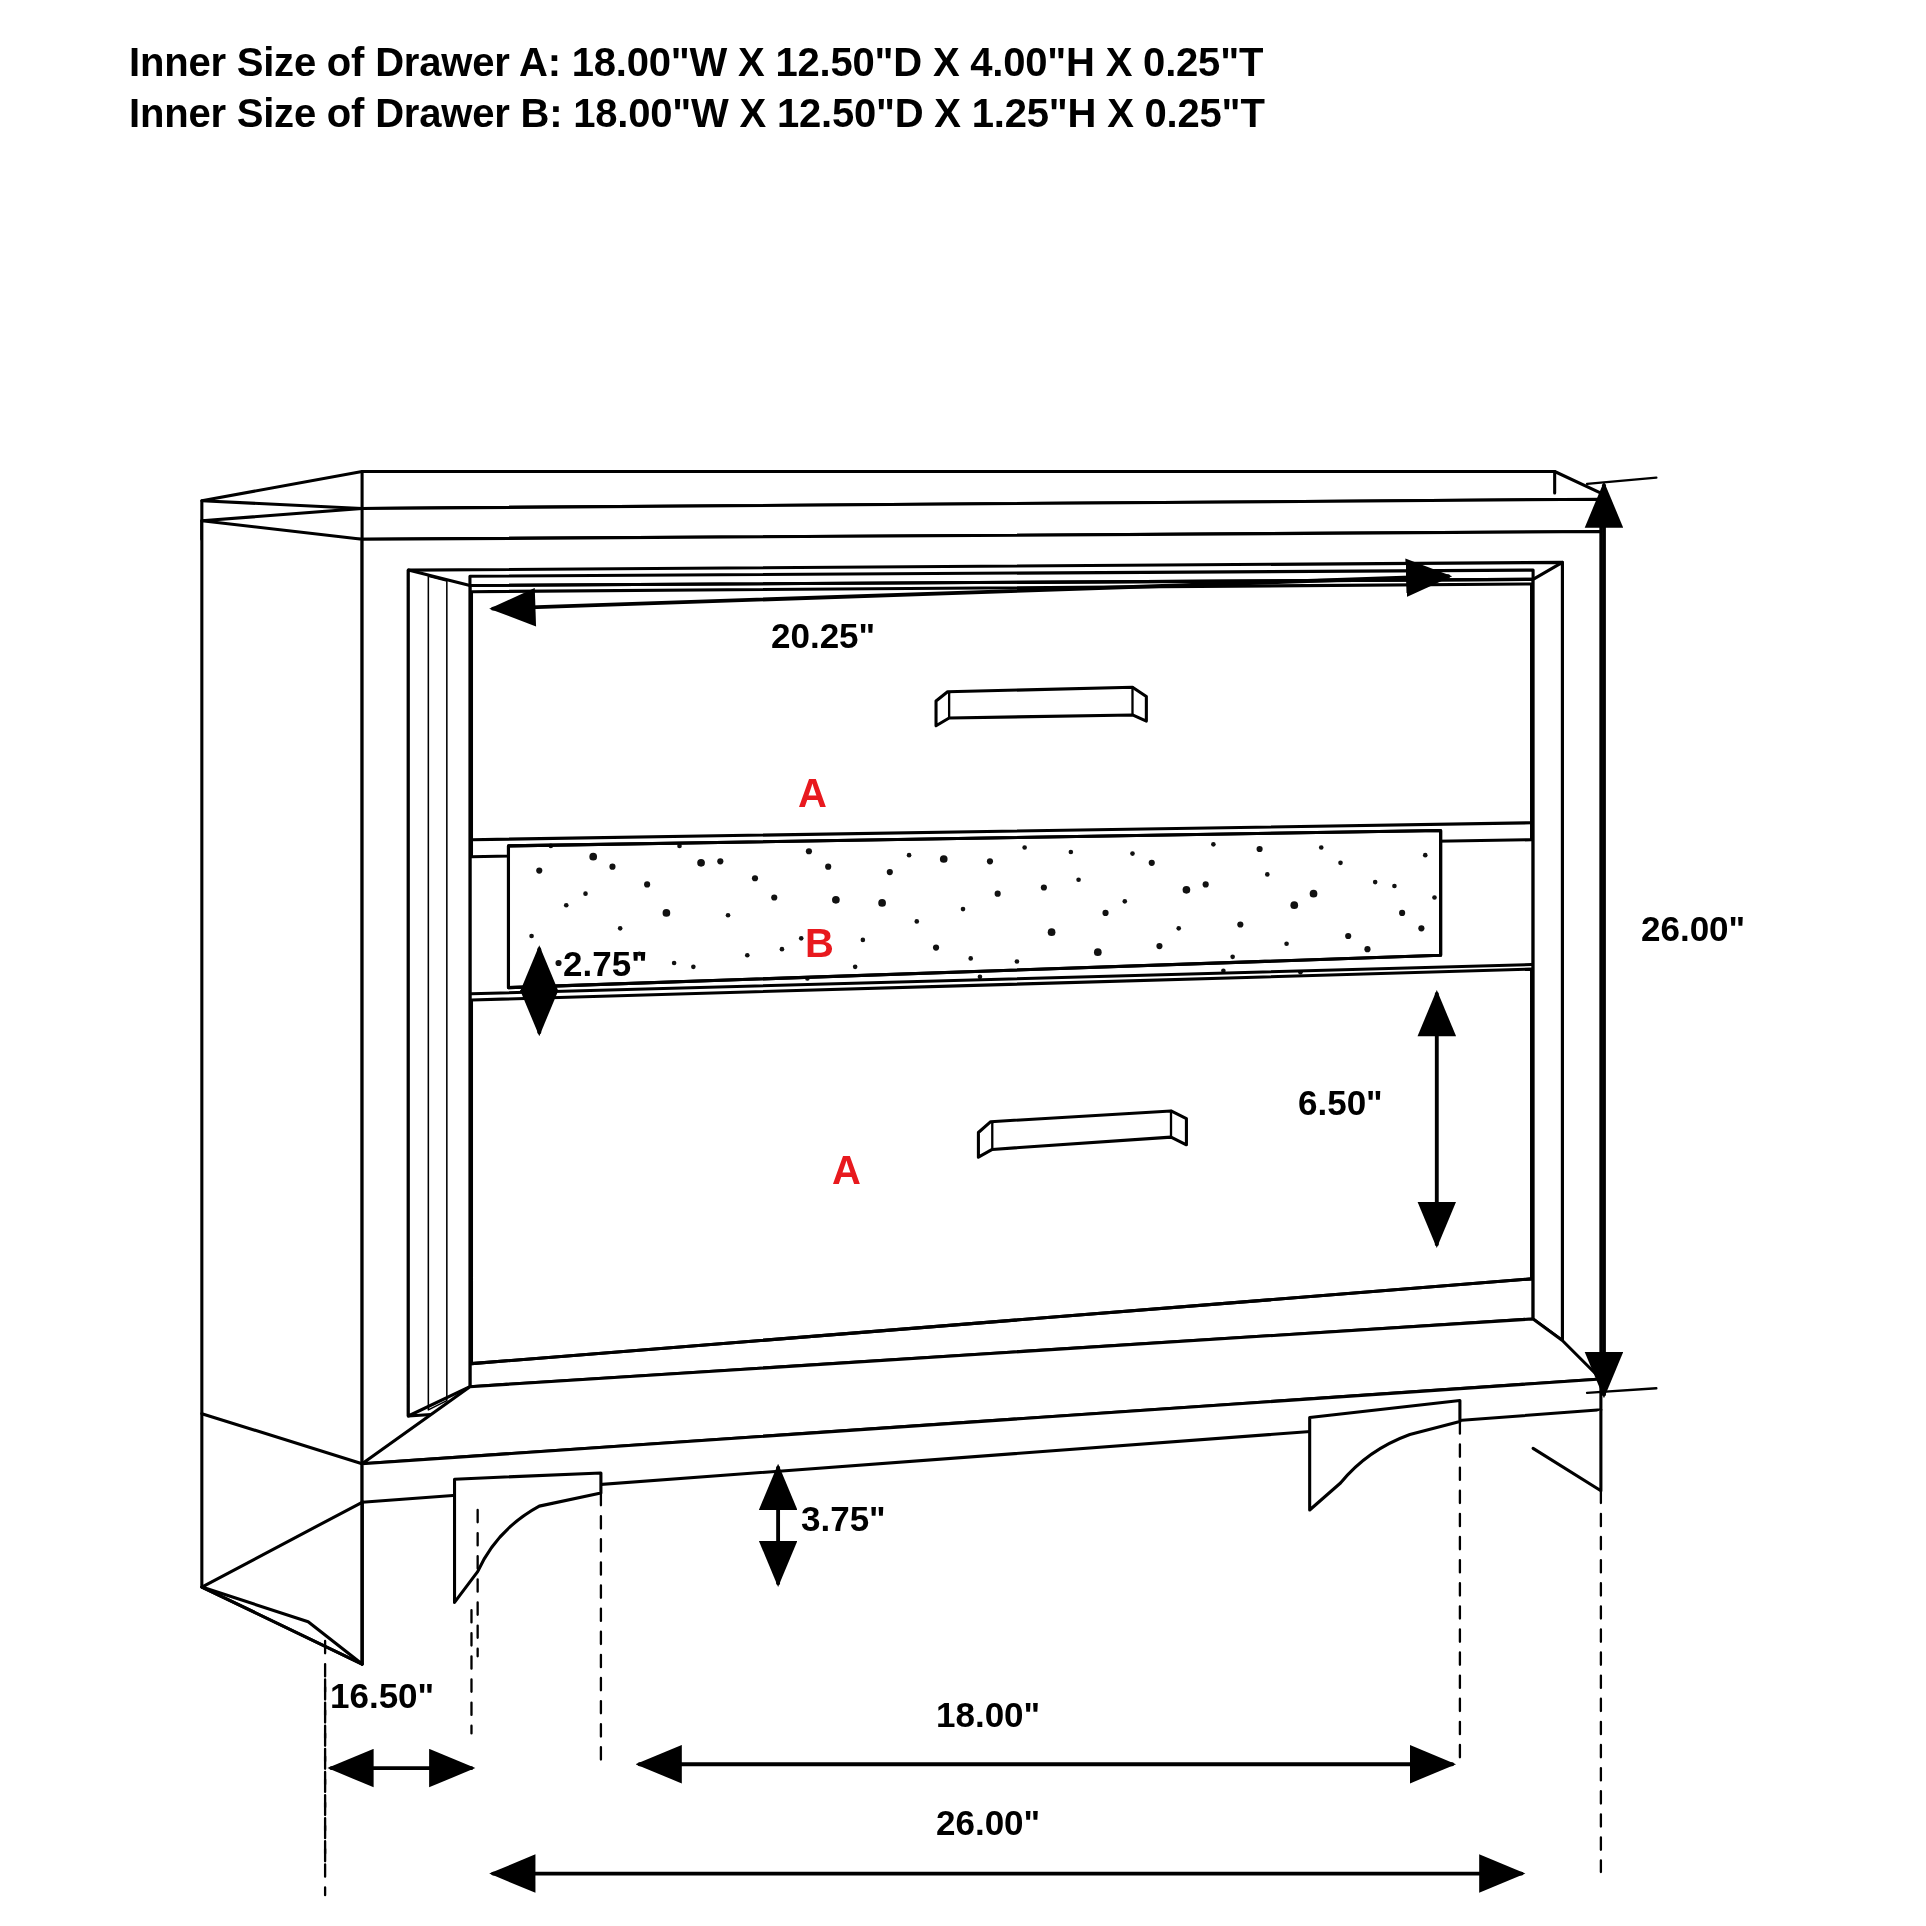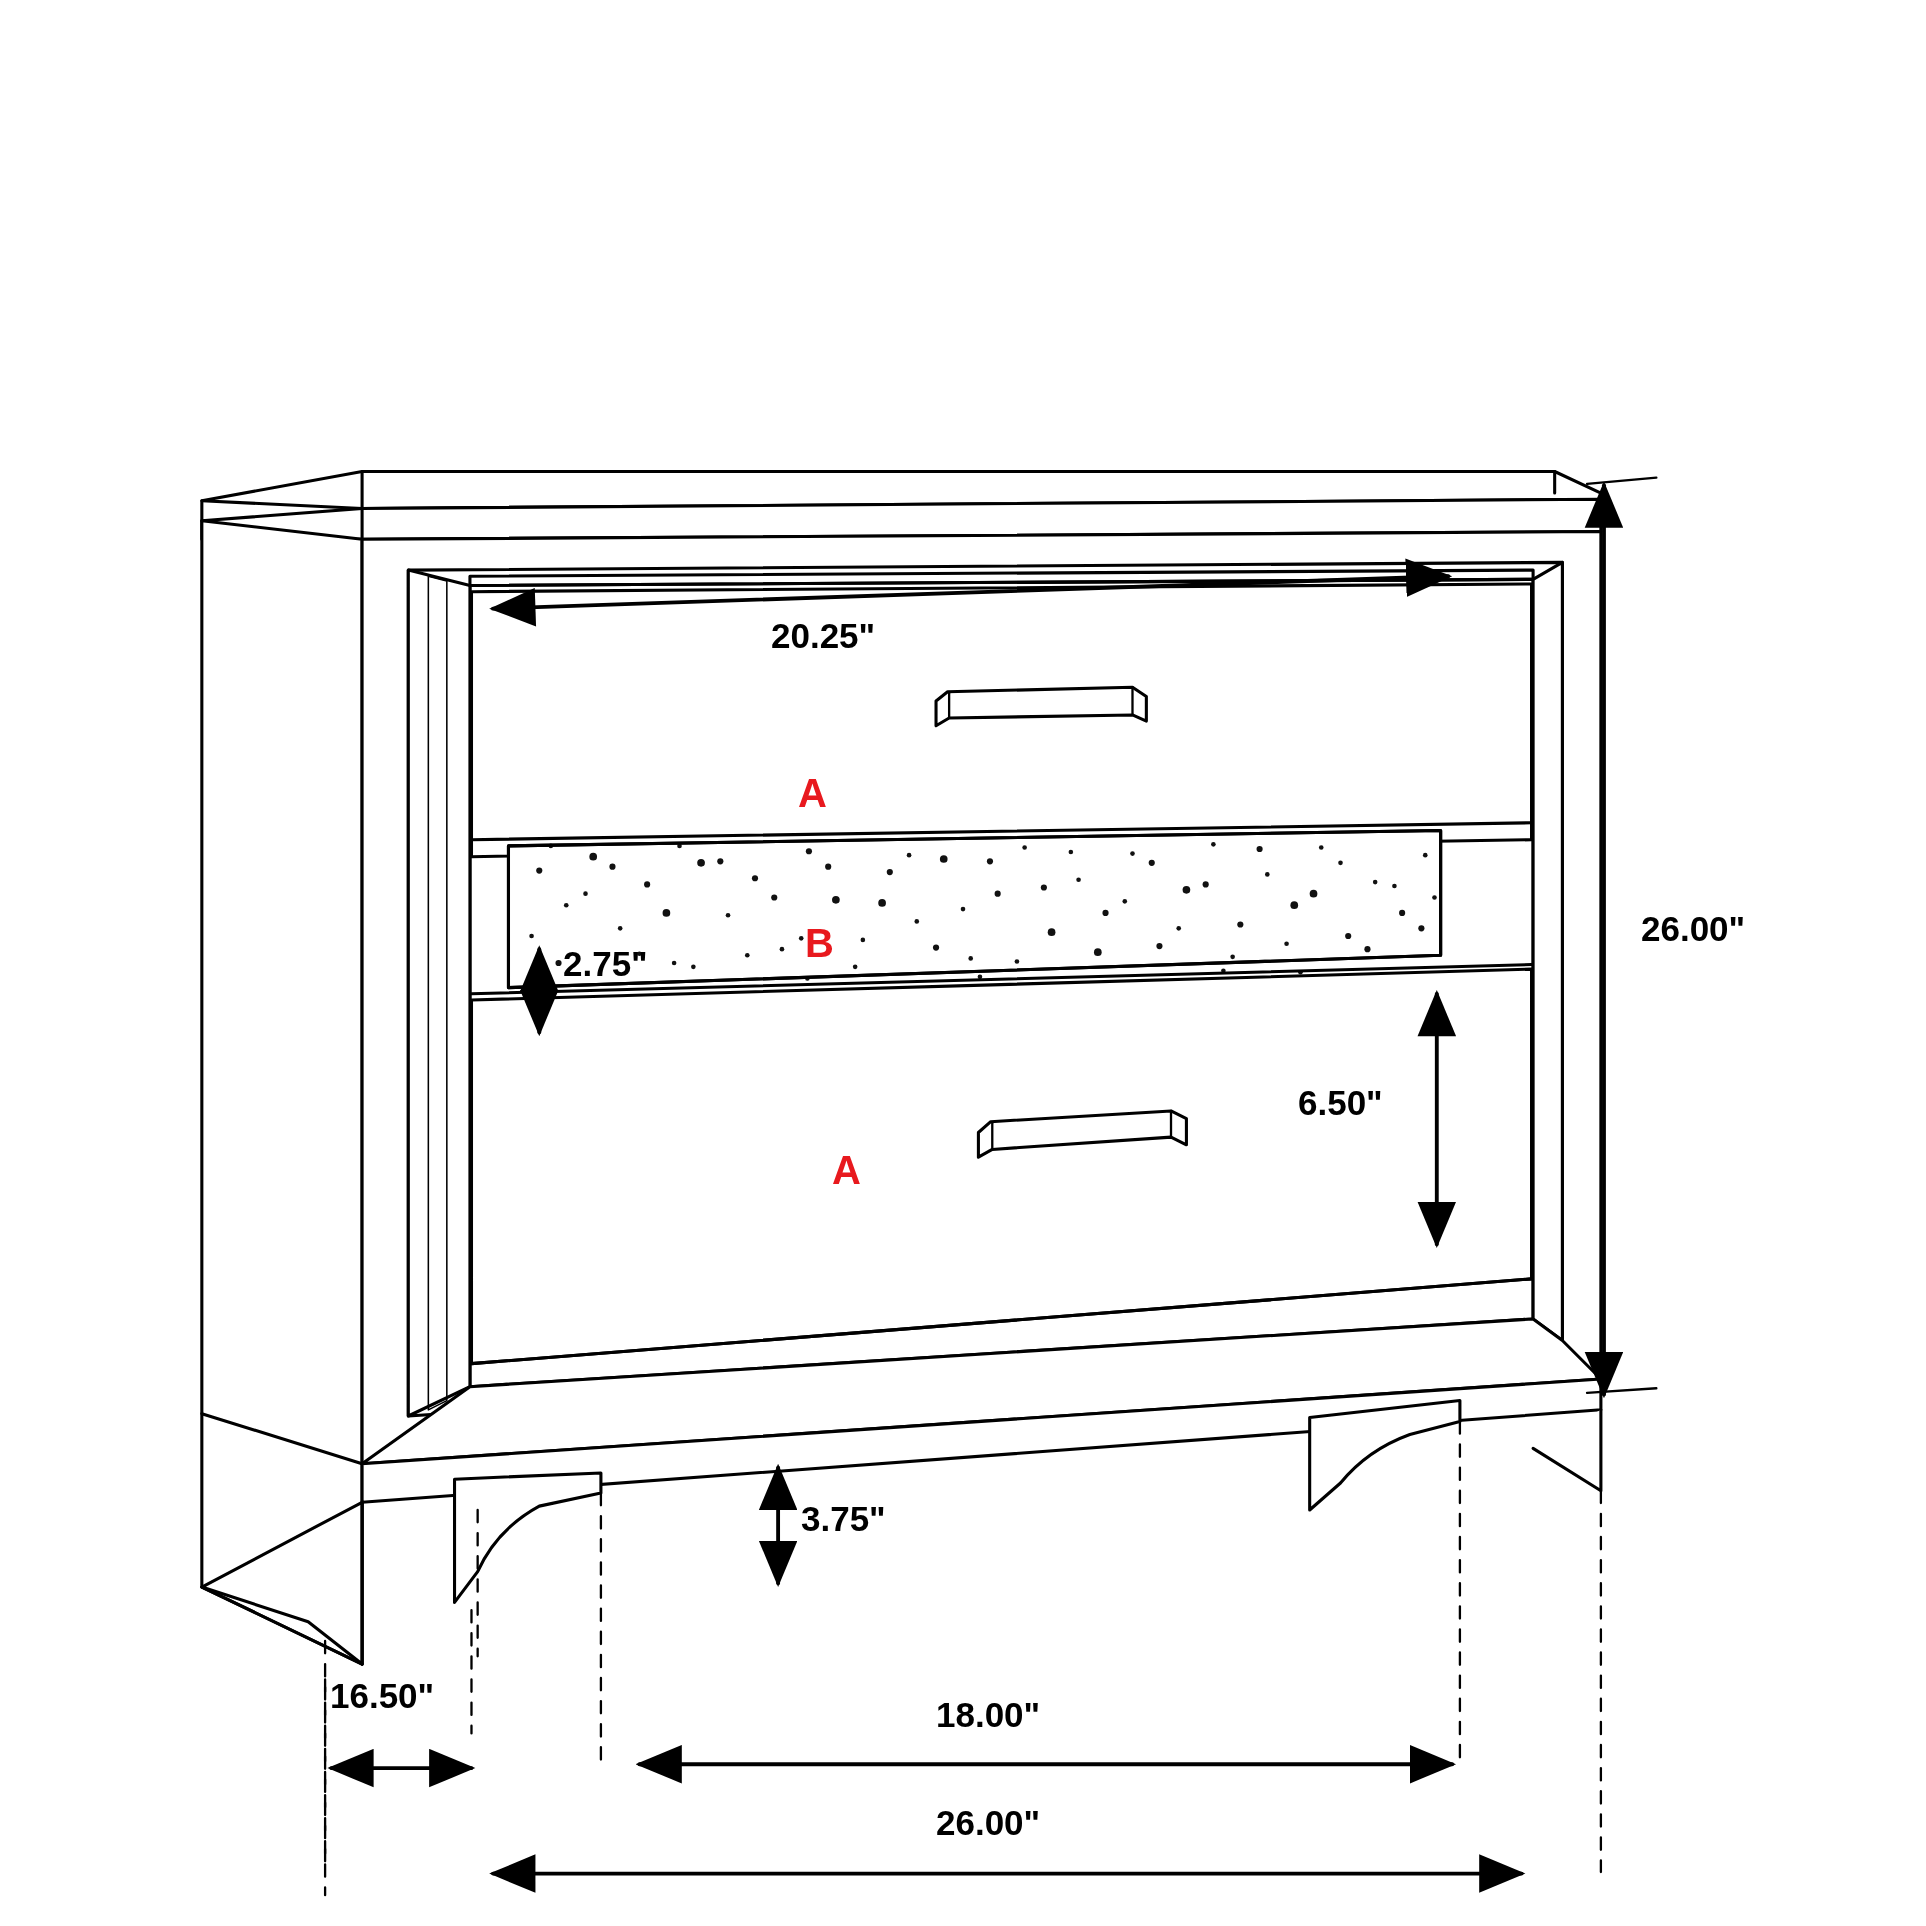--- a/index.html
+++ b/index.html
@@ -54,20 +54,22 @@
     color: #e8191e;
     white-space: nowrap;
   }
 </style>
 </head>
 <body>
 
 <div class="page">
 
   <div class="header-note">
+    <div>Inner Size of Drawer A: 18.00"W X 12.50"D X 4.00"H X 0.25"T</div>
+    <div>Inner Size of Drawer B: 18.00"W X 12.50"D X 1.25"H X 0.25"T</div>
   </div>
 
   <svg class="drawing" viewBox="0 0 2500 2500">
     <g fill="none" stroke="#000000" stroke-width="4" stroke-linejoin="round" stroke-linecap="round">
 
       <path d="M262,650 L470,612 L2018,612 L2078,640 L2078,648 L470,660 Z" fill="#ffffff"></path>
       <path d="M470,612 L470,660"></path>
       <path d="M262,650 L262,676"></path>
       <path d="M2018,612 L2018,640"></path>
 

